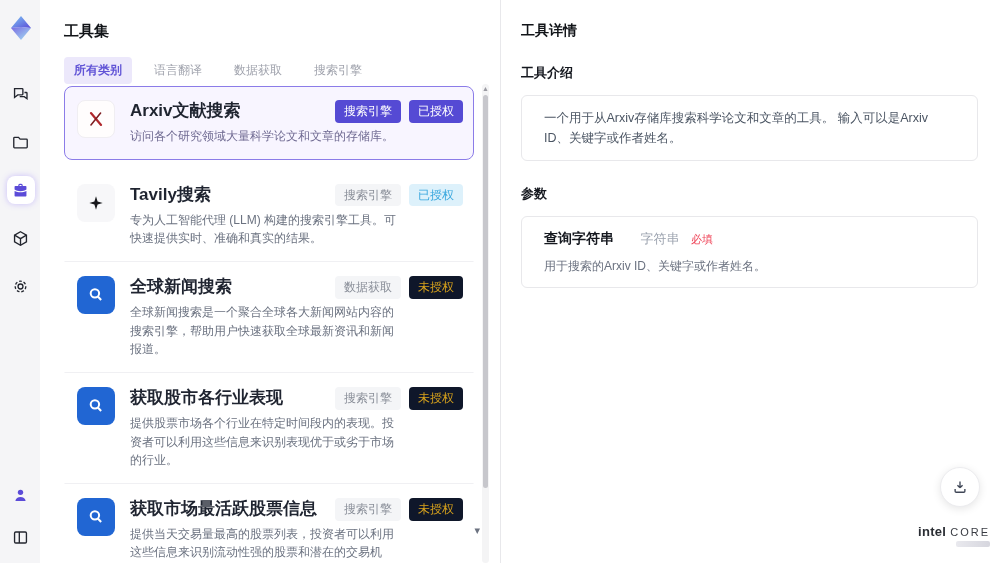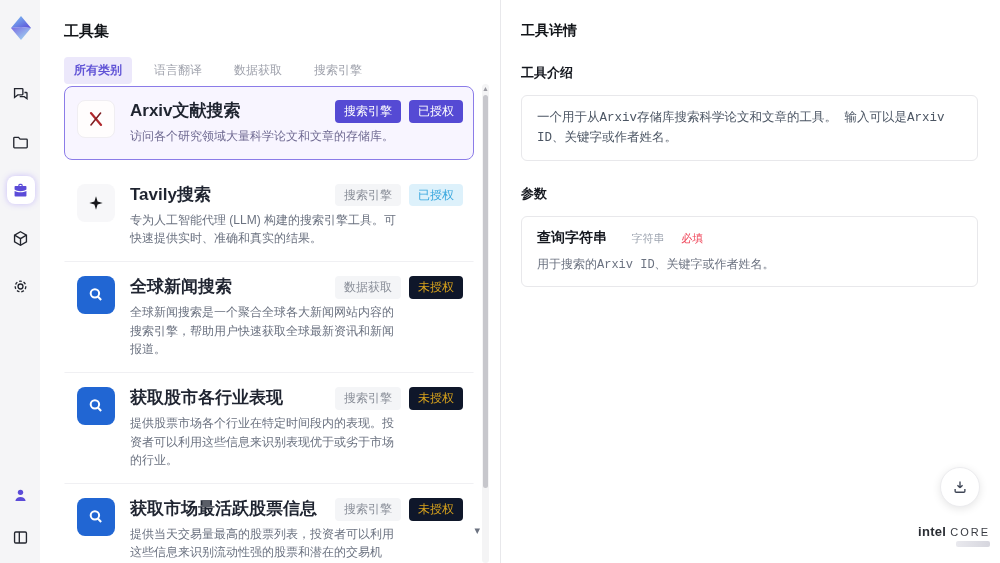--- a/index.html
+++ b/index.html
@@ -48,24 +48,24 @@
   .badge-no{ background:#0f172a; color:#d7a21c; }
   
   .scrollbar{ position:absolute; right:9px; top:84px; bottom:0; width:7px; background:#f4f4f5; border-radius:4px; }
   .scroll-up{ position:absolute; top:1px; left:0; width:7px; height:8px; color:#9a9aa2; font-size:7px; line-height:8px; text-align:center; }
   .scroll-thumb{ position:absolute; top:11px; left:1px; width:5px; height:82%; background:#c7c7cc; border-radius:3px; }
   .scroll-hint{ position:absolute; right:18px; bottom:26px; color:#6b7280; font-size:11px; }
   
   .right-panel{ position:absolute; left:500px; right:0; top:0; bottom:0; border-left:1px solid #e8e8eb; background:#fff; padding:22px 22px 0 20px; }
   .rp-title{ font-size:14px; font-weight:bold; color:#111418; }
   .section-h{ font-size:13px; font-weight:bold; color:#15181f; margin-top:24px; }
-  .info-box{ margin-top:13px; border:1px solid #e8e8eb; border-radius:6px; background:#fff; padding:12px 15px;font-family:Liberation Mono, monospace; }
+  .info-box{ margin-top:13px; border:1px solid #e8e8eb; border-radius:6px; background:#fff; padding:12px 22px; }
   .info-text{ font-size:12.5px; color:#4b5563; line-height:1.6; }
   .param-name{ font-size:14px; font-weight:bold; color:#15181f; }
-  .param-type{ font-size:11px; color:#9ca3af; margin-left:15px; }
+  .param-type{ font-size:13px; color:#9ca3af; margin-left:22px; }
   .param-req{ font-size:11px; color:#ef4458; margin-left:7px; }
   .param-desc{ font-size:12px; color:#6b7280; margin-top:9px; line-height:1.5; }
   
   .fab{ position:absolute; right:20px; bottom:56px; width:40px; height:40px; border-radius:50%;
         background:#fff; border:1px solid #ececef; box-shadow:0 2px 8px rgba(0,0,0,.10);
         display:flex; align-items:center; justify-content:center; cursor:pointer; }
   .brand{ position:absolute; right:10px; bottom:16px; text-align:right; }
   .brand-line{ font-size:13px; color:#2a2d33; letter-spacing:.3px; }
   .brand-line .b1{ font-weight:bold; text-transform:lowercase; }
   .brand-line .b2{ font-weight:400; letter-spacing:2px; font-size:11px; color:#3a3d44; }

